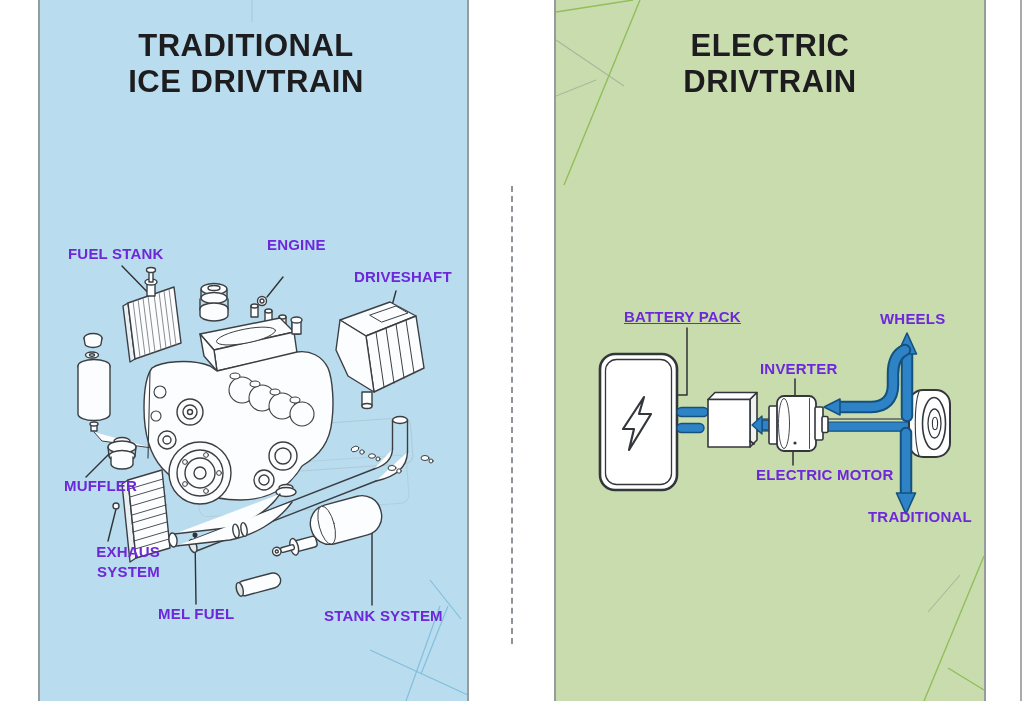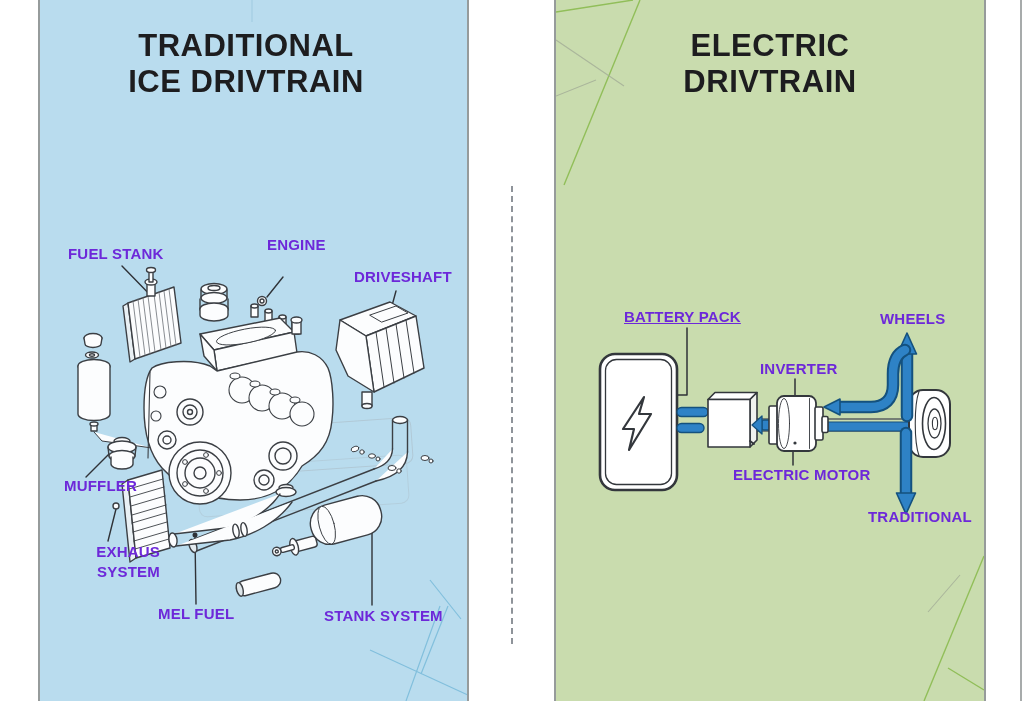--- a/index.html
+++ b/index.html
@@ -358,18 +358,18 @@
       <g>
         <line x1="350" y1="433" x2="350" y2="495" stroke="#14517e" stroke-width="12.5"></line>
         <line x1="350" y1="433" x2="350" y2="494" stroke="#2e82c6" stroke-width="8.5"></line>
         <polygon points="340.5,493 359.5,493 350,514" fill="#2e82c6" stroke="#14517e" stroke-width="1.6"></polygon>
       </g>
     </svg>
 
     <div class="lbl" style="left:68px;top:308px;text-decoration:underline;">BATTERY PACK</div>
     <div class="lbl" style="left:324px;top:310px;">WHEELS</div>
     <div class="lbl" style="left:204px;top:360px;text-align:right;">INVERTER</div>
-    <div class="lbl" style="left:177px;top:466px;">ELECTRIC MOTOR</div>
+    <div class="lbl" style="left:200px;top:466px;">ELECTRIC MOTOR</div>
     <div class="lbl" style="left:312px;top:508px;">TRADITIONAL</div>
   </div>
 
   <div class="edge-line" style="left:1020px;"></div>
 </div>
 
 </body></html>

